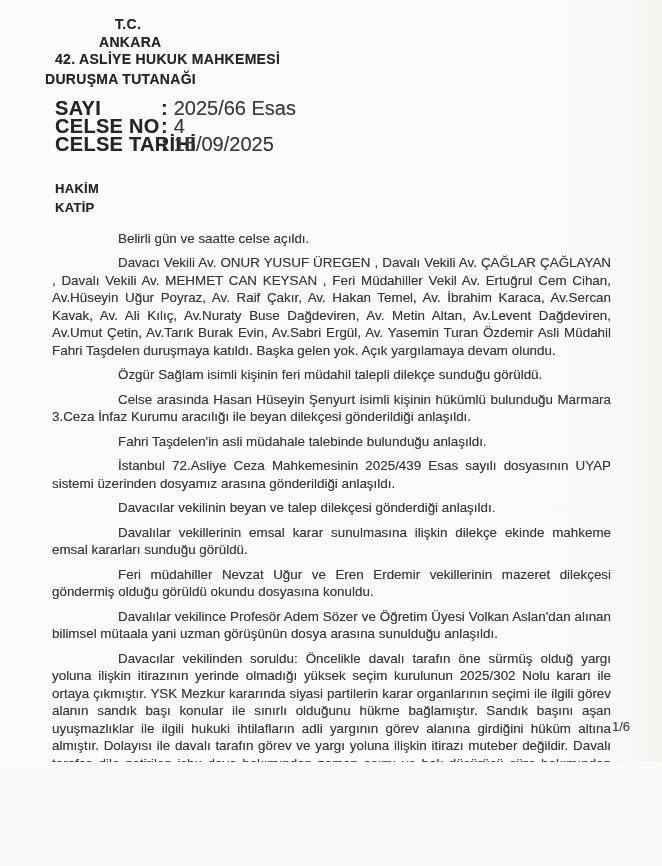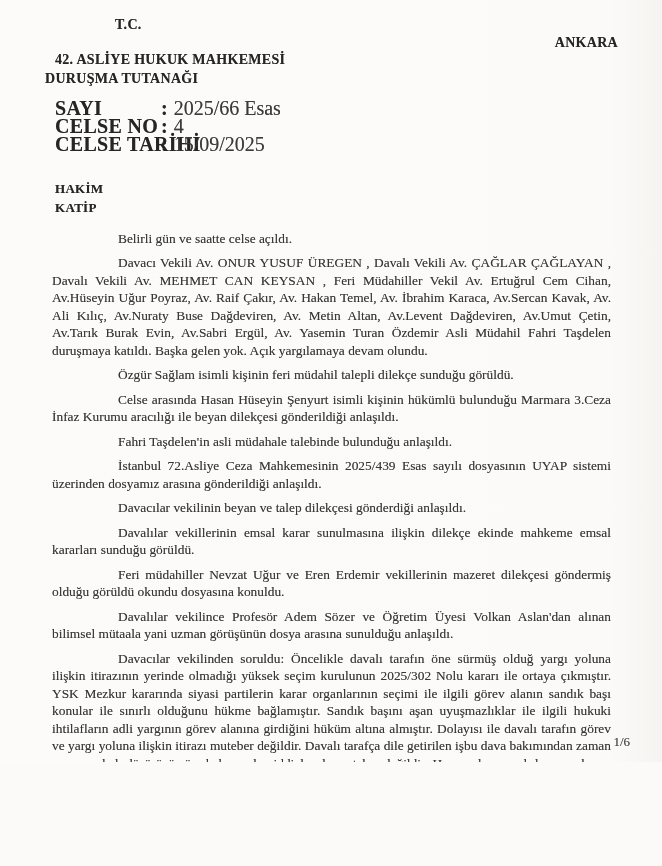--- a/index.html
+++ b/index.html
@@ -5,37 +5,37 @@
   html, body {
     margin: 0;
     padding: 0;
     background: #fbfaf8;
   }
   .page {
     position: relative;
     width: 662px;
     height: 762px;
     background: linear-gradient(90deg, #fcfbf9 0%, #fbfaf8 92%, #f5f4f1 100%);
-    font-family: Liberation Serif, serif;
+    font-family: Liberation Sans, sans-serif;
     color: #373737;
     box-sizing: border-box;
     padding: 16px 44px 0 45px;
     overflow: hidden;
     text-shadow: 0 0 0.5px rgba(40,40,40,0.45);
   }
   
   .court-block {
     font-weight: bold;
     font-size: 14px;
     line-height: 17.5px;
     color: #252525;
     letter-spacing: 0.3px;
   }
   .hl1 { margin-left: 70px; }
-  .hl2 { margin-left: 54px; text-align: right; }
+  .hl2 { margin-left: 54px; }
   .hl3 { margin-left: 10px; }
   .doc-title {
     font-weight: bold;
     font-size: 14px;
     color: #252525;
     text-align: left;
     margin-right: -20px;
     margin-top: 2px;
     letter-spacing: 0.3px;
   }
@@ -75,21 +75,21 @@
   }
   .body-text p {
     margin: 7px;
     text-indent: 66px;
     text-align: justify;
   }
   
   .page-number {
     position: absolute;
     right: 32px;
-    bottom: 12px;
+    bottom: 28px;
     font-size: 13px;
     color: #4a4a4a;
   }
 </style>
 </head>
 <body>
 
 <div class="page">
 
   <header>

